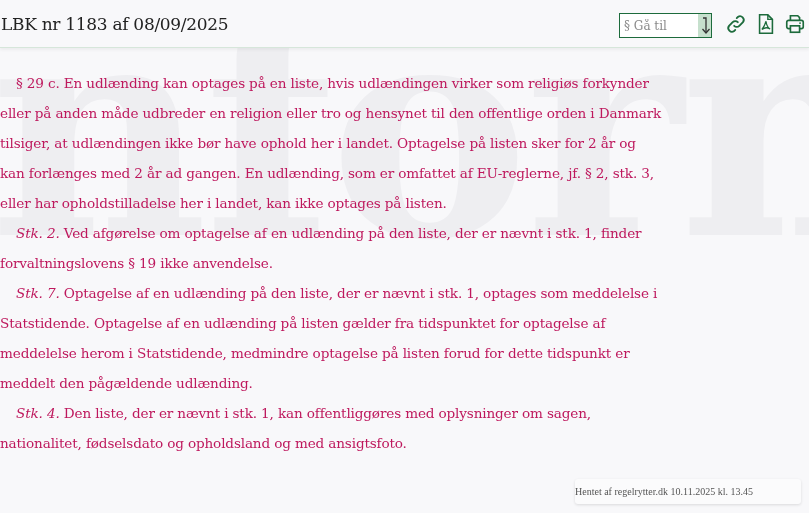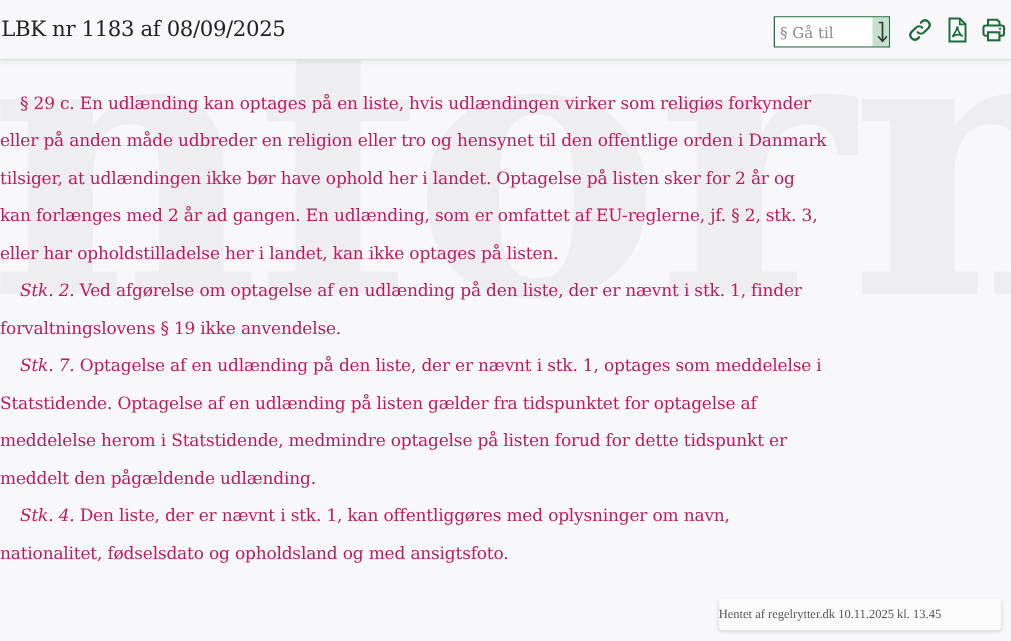--- a/index.html
+++ b/index.html
@@ -92,16 +92,16 @@
     <rect x="3" y="8" width="18" height="9" rx="2" fill="none" stroke="#1d6b3c" stroke-width="1.8"></rect>
     <rect x="7" y="14" width="10" height="7" fill="#f8f8fa" stroke="#1d6b3c" stroke-width="1.8"></rect>
     <circle cx="17.5" cy="11" r="1" fill="#1d6b3c"></circle>
   </svg>
 </div>
 
 <div class="content">
   <p><span>§ 29 c.</span><span> En udlænding kan optages på en liste, hvis udlændingen virker som religiøs forkynder eller på anden måde udbreder en religion eller tro og hensynet til den offentlige orden i Danmark tilsiger, at udlændingen ikke bør have ophold her i landet. Optagelse på listen sker for 2 år og kan forlænges med 2 år ad gangen. En udlænding, som er omfattet af EU-reglerne, jf. § 2, stk. 3, eller har opholdstilladelse her i landet, kan ikke optages på listen.</span></p>
   <p><em>Stk. 2.</em><span> Ved afgørelse om optagelse af en udlænding på den liste, der er nævnt i stk. 1, finder forvaltningslovens § 19 ikke anvendelse.</span></p>
   <p><em>Stk. 7.</em><span> Optagelse af en udlænding på den liste, der er nævnt i stk. 1, optages som meddelelse i Statstidende. Optagelse af en udlænding på listen gælder fra tidspunktet for optagelse af meddelelse herom i Statstidende, medmindre optagelse på listen forud for dette tidspunkt er meddelt den pågældende udlænding.</span></p>
-  <p><em>Stk. 4.</em><span> Den liste, der er nævnt i stk. 1, kan offentliggøres med oplysninger om navn, nationalitet, fødselsdato og opholdsland og med ansigtsfoto.</span></p>
+  <p><em>Stk. 4.</em><span> Den liste, der er nævnt i stk. 1, kan offentliggøres med oplysninger om sagen, nationalitet, fødselsdato og opholdsland og med ansigtsfoto.</span></p>
 </div>
 
 <div class="stamp">Hentet af regelrytter.dk 10.11.2025 kl. 13.45</div>
 
 </body></html>

